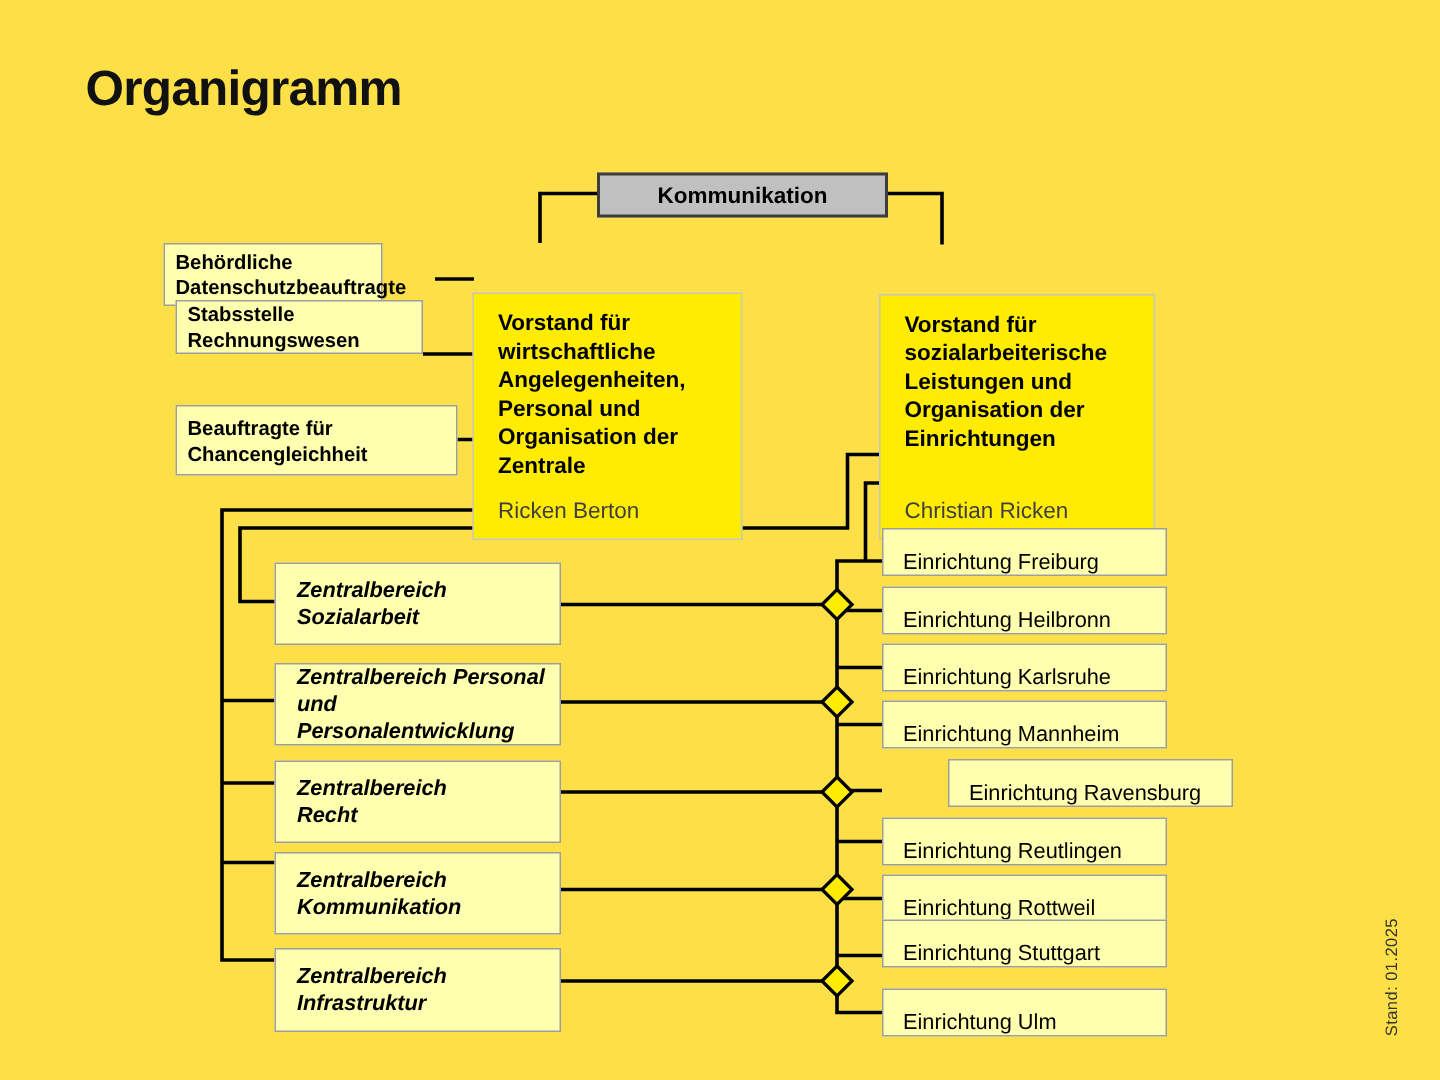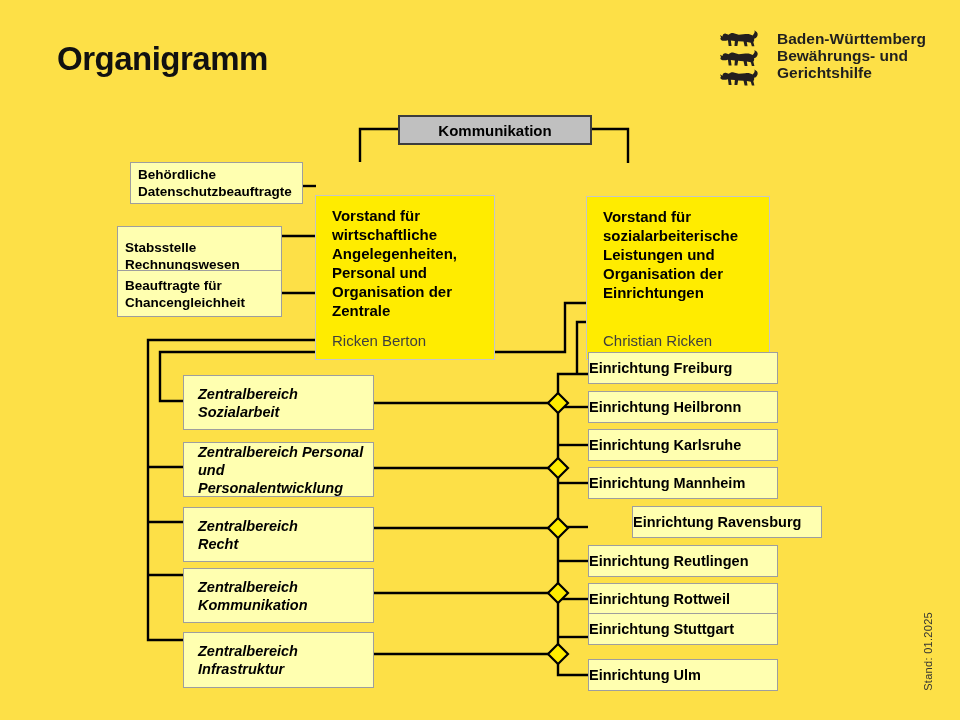--- a/index.html
+++ b/index.html
@@ -26,55 +26,40 @@
   .staff{
     background:var(--c-light-yellow,#ffffb0);border:1.5px solid var(--c-border-gray,#9e9e9e);
     padding-left:7px;font-size:13.5px;line-height:17px;
   }
   .zb{
     background:var(--c-light-yellow,#ffffb0);border:1.5px solid var(--c-border-gray,#9e9e9e);
     padding-left:14px;font-size:14.5px;line-height:18px;left:183px;width:191px;height:55px;font-style:italic;
   }
   .ein{
     background:var(--c-light-yellow,#ffffb0);border:1.5px solid var(--c-border-gray,#9e9e9e);
-    font-size:14.5px;left:588px;width:190px;height:32px;font-weight:bold;
+    padding-left:13px;font-size:14.5px;left:588px;width:190px;height:32px;font-weight:normal;align-items:flex-end;
   }
   .vorstand{
     background:var(--c-bright-yellow,#ffec00);border:1.5px solid #c6c6c6;
     display:block;padding:10px 10px 0 16px;margin-top:32px;
   }
   .vorstand .vtitle{font-size:15px;line-height:19px;font-weight:bold;white-space:pre-line;}
   .vorstand .vname{position:absolute;left:16px;bottom:10px;font-size:15px;color:var(--c-name-gray,#3f3f3f);}
   .stand{
     position:absolute;left:922px;top:612px;font-size:11px;color:#333;
     writing-mode:vertical-rl;transform:rotate(180deg);letter-spacing:0.3px;
   }
 </style>
 </head>
 <body>
 
 <div class="page">
 
   <div class="title">Organigramm</div>
 
-  <div class="logo">
-    <svg class="lions" viewBox="0 0 120 160">
-      <defs>
-        <path id="lion" d="M6 28 C3 26 2 22 5 21 L2 14 L9 18 C9 13 13 9 18 10 L26 13 C30 9 36 7 40 9 L54 13 L72 11 C80 10 88 12 92 15 C97 10 99 5 97 1 L104 6 C108 11 106 18 101 22 L96 24 C97 28 96 31 94 33 L97 45 L90 45 L87 35 L76 33 L78 45 L70 45 L67 32 L52 31 L50 44 L42 44 L43 30 L32 29 L34 44 L26 44 L24 28 C17 30 9 30 6 28 Z"></path>
-      </defs>
-      <use href="#lion" x="0" y="0" fill="#231f1f"></use>
-      <use href="#lion" x="0" y="54" fill="#231f1f"></use>
-      <use href="#lion" x="0" y="108" fill="#231f1f"></use>
-    </svg>
-    <div class="logo-text">
-      <div>Baden-Württemberg</div>
-      <div>Bewährungs- und</div>
-      <div>Gerichtshilfe</div>
-    </div>
-  </div>
 
   <svg class="connectors" viewBox="0 0 960 720">
     <g>
       <path class="wire" d="M398 129 H360 V162"></path>
       <path class="wire" d="M592 129 H628 V163"></path>
     </g>
     <g>
       <path class="wire" d="M290 186 H316"></path>
       <path class="wire" d="M282 236 H316"></path>
       <path class="wire" d="M282 293 H316"></path>
@@ -127,29 +112,29 @@
 
   <div class="box vorstand" style="left:586px;top:164px;width:184px;height:164px;">
     <div class="vtitle">Vorstand für
 sozialarbeiterische
 Leistungen und
 Organisation der
 Einrichtungen</div>
     <div class="vname">Christian Ricken</div>
   </div>
 
-  <div class="box staff" style="left:130px;top:162px;width:173px;height:42px;">
+  <div class="box staff" style="left:109px;top:162px;width:146px;height:42px;">
     <span class="lbl">Behördliche
 Datenschutzbeauftragte</span>
   </div>
-  <div class="box staff" style="left:117px;top:226px;width:165px;height:59px;">
+  <div class="box staff" style="left:117px;top:200px;width:165px;height:36px;">
     <span class="lbl">Stabsstelle
 Rechnungswesen</span>
   </div>
-  <div class="box staff" style="left:117px;top:270px;width:165px;height:47px;align-items:center;">
+  <div class="box staff" style="left:117px;top:270px;width:188px;height:47px;align-items:center;">
     <span class="lbl">Beauftragte für
 Chancengleichheit</span>
   </div>
 
   <div class="box zb" style="top:375px;">
     <span class="lbl">Zentralbereich
 Sozialarbeit</span>
   </div>
   <div class="box zb" style="top:442px;">
     <span class="lbl">Zentralbereich Personal

